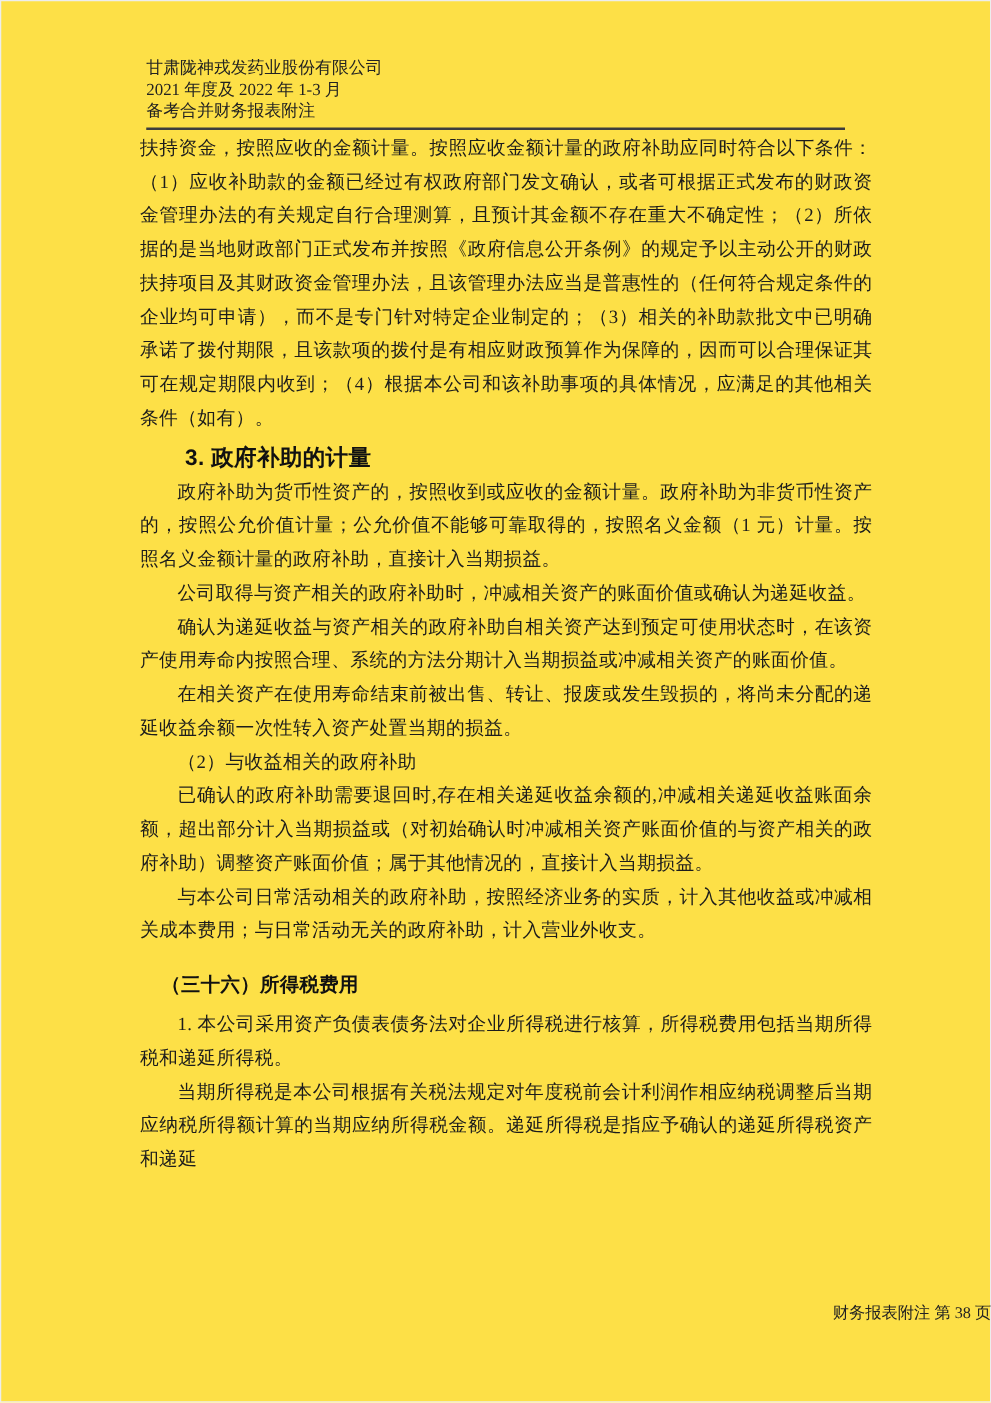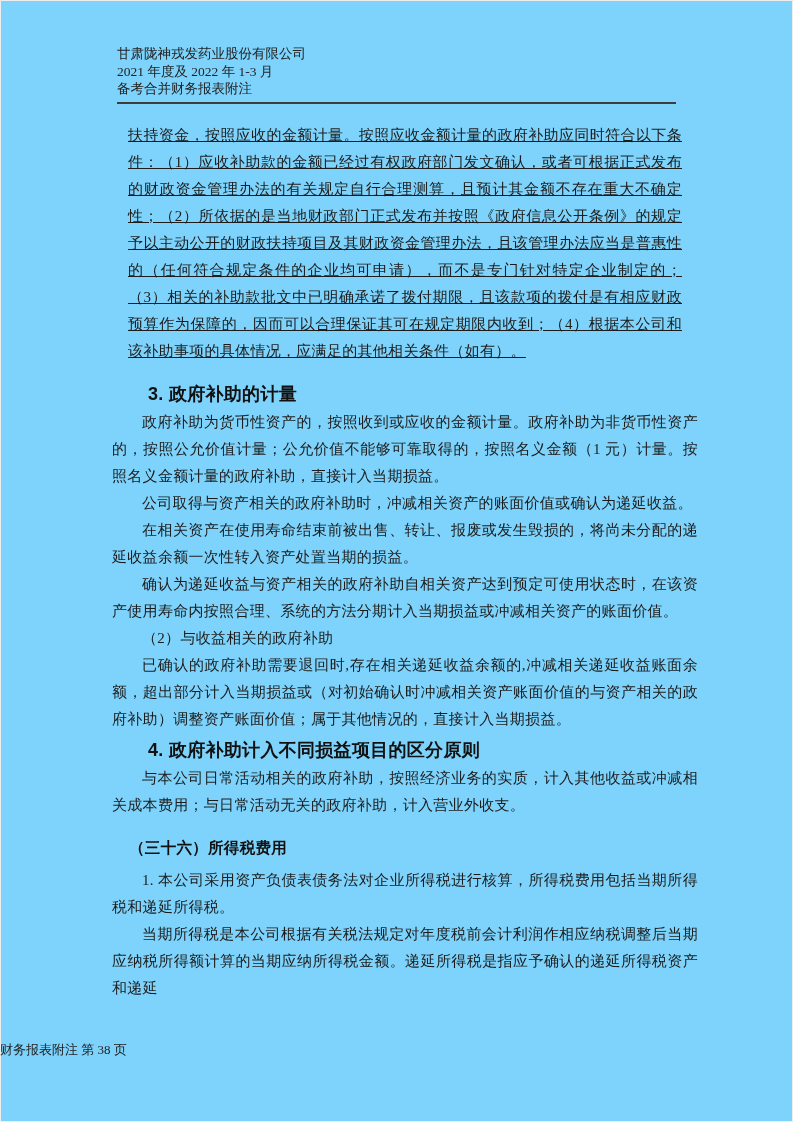--- a/index.html
+++ b/index.html
@@ -4,21 +4,21 @@
 <style>
   html, body {
     margin: 0;
     padding: 0;
     background: #ffffff;
   }
   .page {
     position: relative;
     width: 793px;
     height: 1122px;
-    background: #7dd3fc;
+    background: #fde047;
     box-shadow: inset 0 0 0 1px #ededed;
     overflow: hidden;
     font-family: "Liberation Serif", "DejaVu Serif", serif;
     color: #1c1c1c;
   }
   .doc-header {
     position: absolute;
     left: 117px;
     top: 45px;
     width: 559px;
@@ -36,73 +36,71 @@
     font-size: 15px;
     line-height: 27px;
     text-align: justify;
     letter-spacing: 0.3px;
   }
   .para {
     margin: 0;
     text-indent: 2em;
   }
   .para-flush {
-    margin: 16px;
+    margin: 0;
     text-indent: 0;
-    text-decoration: underline;
   }
   .num-heading {
     margin: 4px 0 2px 0;
     text-indent: 2em;
     font-weight: bold;
     font-family: "Liberation Sans", "DejaVu Sans", sans-serif;
     font-size: 18px;
     line-height: 26px;
     color: #111111;
   }
   .section-heading {
     margin: 17px 0 5px 0;
     text-indent: 1.1em;
     font-weight: bold;
-    font-family: Liberation Mono, monospace;
+    font-family: Liberation Sans, sans-serif;
     font-size: 15.5px;
     line-height: 26px;
     color: #111111;
   }
   .doc-footer {
     position: absolute;
     left: 0;
     right: 0;
     top: 1041px;
-    text-align: left;
+    text-align: right;
     font-size: 13px;
     color: #222222;
   }
 </style>
 </head>
 <body>
 
 <div class="page">
 
   <div class="doc-header">
     <div>甘肃陇神戎发药业股份有限公司</div>
     <div>2021 年度及 2022 年 1-3 月</div>
     <div>备考合并财务报表附注</div>
   </div>
 
   <div class="doc-body">
     <p class="para-flush">扶持资金，按照应收的金额计量。按照应收金额计量的政府补助应同时符合以下条件：（1）应收补助款的金额已经过有权政府部门发文确认，或者可根据正式发布的财政资金管理办法的有关规定自行合理测算，且预计其金额不存在重大不确定性；（2）所依据的是当地财政部门正式发布并按照《政府信息公开条例》的规定予以主动公开的财政扶持项目及其财政资金管理办法，且该管理办法应当是普惠性的（任何符合规定条件的企业均可申请），而不是专门针对特定企业制定的；（3）相关的补助款批文中已明确承诺了拨付期限，且该款项的拨付是有相应财政预算作为保障的，因而可以合理保证其可在规定期限内收到；（4）根据本公司和该补助事项的具体情况，应满足的其他相关条件（如有）。</p>
     <p class="num-heading">3. 政府补助的计量</p>
     <p class="para">政府补助为货币性资产的，按照收到或应收的金额计量。政府补助为非货币性资产的，按照公允价值计量；公允价值不能够可靠取得的，按照名义金额（1 元）计量。按照名义金额计量的政府补助，直接计入当期损益。</p>
     <p class="para">公司取得与资产相关的政府补助时，冲减相关资产的账面价值或确认为递延收益。</p>
+    <p class="para">确认为递延收益与资产相关的政府补助自相关资产达到预定可使用状态时，在该资产使用寿命内按照合理、系统的方法分期计入当期损益或冲减相关资产的账面价值。</p>
     <p class="para">在相关资产在使用寿命结束前被出售、转让、报废或发生毁损的，将尚未分配的递延收益余额一次性转入资产处置当期的损益。</p>
-    <p class="para">确认为递延收益与资产相关的政府补助自相关资产达到预定可使用状态时，在该资产使用寿命内按照合理、系统的方法分期计入当期损益或冲减相关资产的账面价值。</p>
     <p class="para">（2）与收益相关的政府补助</p>
     <p class="para">已确认的政府补助需要退回时,存在相关递延收益余额的,冲减相关递延收益账面余额，超出部分计入当期损益或（对初始确认时冲减相关资产账面价值的与资产相关的政府补助）调整资产账面价值；属于其他情况的，直接计入当期损益。</p>
-    <p class="num-heading">4. 政府补助计入不同损益项目的区分原则</p>
     <p class="para">与本公司日常活动相关的政府补助，按照经济业务的实质，计入其他收益或冲减相关成本费用；与日常活动无关的政府补助，计入营业外收支。</p>
     <p class="section-heading">（三十六）所得税费用</p>
     <p class="para">1. 本公司采用资产负债表债务法对企业所得税进行核算，所得税费用包括当期所得税和递延所得税。</p>
     <p class="para">当期所得税是本公司根据有关税法规定对年度税前会计利润作相应纳税调整后当期应纳税所得额计算的当期应纳所得税金额。递延所得税是指应予确认的递延所得税资产和递延</p>
   </div>
 
   <div class="doc-footer">
     <span>财务报表附注 第 38 页</span>
   </div>
 

